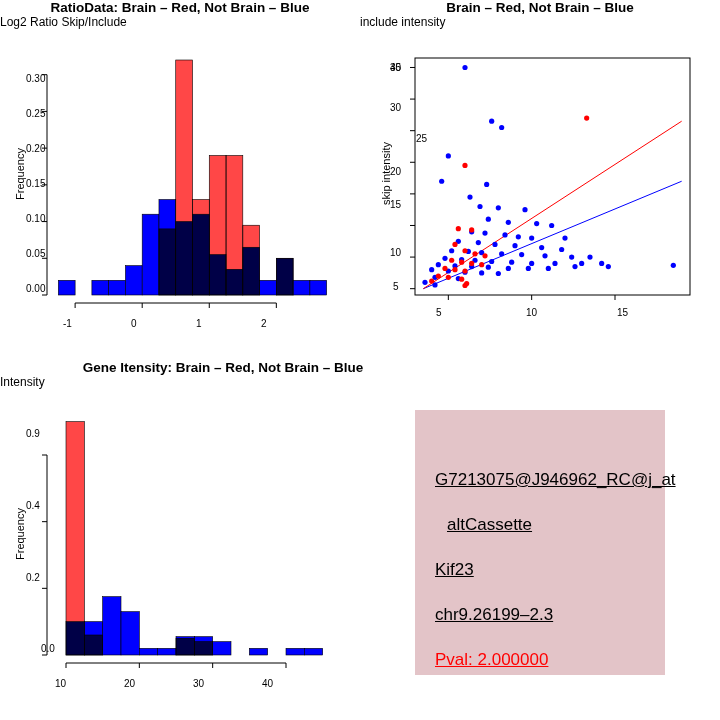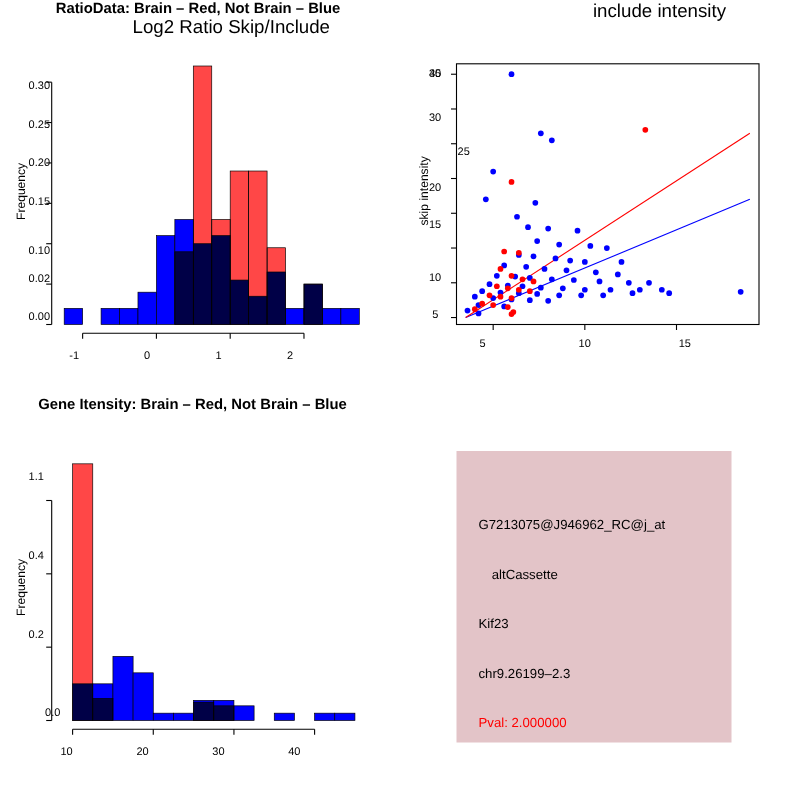--- a/index.html
+++ b/index.html
@@ -7,52 +7,52 @@
     width:720px;height:720px;background:#ffffff;
     font-family:"Liberation Sans", sans-serif;
     color:#000;overflow:hidden;
   }
   .page{position:relative;width:720px;height:512px;}
   .panel{position:absolute;}
   .title{
     font-size:13.5px;font-weight:bold;text-align:center;
     white-space:nowrap;
   }
-  .axis-label{font-size:17px;text-align:right;white-space:nowrap;}
+  .axis-label{font-size:12px;text-align:left;white-space:nowrap;}
   .tick-label{font-size:10px;white-space:nowrap;position:absolute;}
   .ylab-rot{
     font-size:11px;white-space:nowrap;position:absolute;
     transform:rotate(-90deg);transform-origin:0 0;
   }
   .plotbox{position:absolute;}
   svg{display:block;overflow:visible;}
   .infobox{
     position:absolute;background:#e3c4c8;border:0;
   }
   .infoline{
-    position:absolute;font-size:12px;color:#000;white-space:nowrap;
+    position:absolute;font-size:17px;color:#000;white-space:nowrap;text-decoration:underline;
   }
   .infoline.pval{color:#ff0000;}
 </style>
 </head>
 <body>
 
 <div class="page">
 
   <div class="panel" style="left:0px;top:0px;width:360px;height:360px;">
 
     <div class="title" style="left:0;top:22px;width:360px;">RatioData: Brain – Red, Not Brain – Blue</div>
 
     <div class="ylab-rot" style="left:14px;top:200px;">Frequency</div>
 
     <div class="axis-label" style="left:40px;top:341px;width:300px;">Log2 Ratio Skip/Include</div>
 
     <div class="tick-label" style="left:26px;top:283px;">0.00</div>
-    <div class="tick-label" style="left:26px;top:248px;">0.02</div>
-    <div class="tick-label" style="left:26px;top:223px;text-align:right;">0.10</div>
+    <div class="tick-label" style="left:26px;top:248px;">0.05</div>
+    <div class="tick-label" style="left:26px;top:213px;text-align:right;">0.10</div>
     <div class="tick-label" style="left:26px;top:178px;">0.15</div>
     <div class="tick-label" style="left:26px;top:143px;">0.20</div>
     <div class="tick-label" style="left:26px;top:108px;">0.25</div>
     <div class="tick-label" style="left:26px;top:73px;">0.30</div>
 
     <div class="tick-label" style="left:63px;top:318px;">-1</div>
     <div class="tick-label" style="left:131px;top:318px;">0</div>
     <div class="tick-label" style="left:196px;top:318px;">1</div>
     <div class="tick-label" style="left:261px;top:318px;">2</div>
 
@@ -92,20 +92,21 @@
           <rect x="209.26829268292684" y="155.46875" width="16.768292682926813" height="139.53125" fill="#ff0000" stroke="#000" stroke-width="0.6" fill-opacity="0.72" style="mix-blend-mode:multiply"></rect>
           <rect x="226.03658536585365" y="155.46875" width="16.76829268292684" height="139.53125" fill="#ff0000" stroke="#000" stroke-width="0.6" fill-opacity="0.72" style="mix-blend-mode:multiply"></rect>
           <rect x="242.8048780487805" y="225.234375" width="16.768292682926813" height="69.765625" fill="#ff0000" stroke="#000" stroke-width="0.6" fill-opacity="0.72" style="mix-blend-mode:multiply"></rect>
           <rect x="276.3414634146342" y="258.28125" width="16.768292682926813" height="36.71875" fill="#ff0000" stroke="#000" stroke-width="0.6" fill-opacity="0.72" style="mix-blend-mode:multiply"></rect>
         </svg>
     </div>
   </div>
 
   <div class="panel" style="left:360px;top:0px;width:360px;height:360px;">
 
+    <div class="title" style="left:0;top:22px;width:360px;">Brain – Red, Not Brain – Blue</div>
 
     <div class="ylab-rot" style="left:20px;top:205px;">skip intensity</div>
 
     <div class="axis-label" style="left:40px;top:341px;width:300px;">include intensity</div>
 
     <div class="tick-label" style="left:33px;top:281px;">5</div>
     <div class="tick-label" style="left:30px;top:247px;">10</div>
     <div class="tick-label" style="left:30px;top:199px;">15</div>
     <div class="tick-label" style="left:30px;top:166px;">20</div>
     <div class="tick-label" style="left:30px;top:133px;margin-left:26px;">25</div>
@@ -215,29 +216,30 @@
           <circle cx="101.66666666666666" cy="279.2" r="2.6" fill="#ff0000"></circle>
           <circle cx="71.66666666666667" cy="281.096" r="2.6" fill="#ff0000"></circle>
           <circle cx="106.66666666666666" cy="283.624" r="2.6" fill="#ff0000"></circle>
           <circle cx="105" cy="285.52" r="2.6" fill="#ff0000"></circle>
         </svg>
     </div>
   </div>
 
   <div class="panel" style="left:0px;top:360px;width:360px;height:360px;">
 
-    <div class="title" style="left:0;top:22px;width:350px;">Gene Itensity: Brain – Red, Not Brain – Blue</div>
+    <div class="title" style="left:0;top:22px;width:350px;padding-left:48px;">Gene Itensity: Brain – Red, Not Brain – Blue</div>
 
     <div class="ylab-rot" style="left:14px;top:200px;">Frequency</div>
 
+    <div class="axis-label" style="left:40px;top:341px;width:300px;">Intensity</div>
 
     <div class="tick-label" style="left:26px;top:283px;padding-left:15px;">0.0</div>
     <div class="tick-label" style="left:26px;top:212px;">0.2</div>
     <div class="tick-label" style="left:26px;top:140px;">0.4</div>
-    <div class="tick-label" style="left:26px;top:68px;">1.1</div>
+    <div class="tick-label" style="left:26px;top:68px;">0.9</div>
 
     <div class="tick-label" style="left:55px;top:318px;">10</div>
     <div class="tick-label" style="left:124px;top:318px;">20</div>
     <div class="tick-label" style="left:193px;top:318px;">30</div>
     <div class="tick-label" style="left:262px;top:318px;">40</div>
 
     <div class="plotbox" style="left:0;top:0;">
       <svg id="svg-gene" width="360" height="360">
           <line x1="47" y1="295" x2="47" y2="95" stroke="#000" stroke-width="1"></line>
           <line x1="47" y1="295" x2="42" y2="295" stroke="#000" stroke-width="1"></line>

